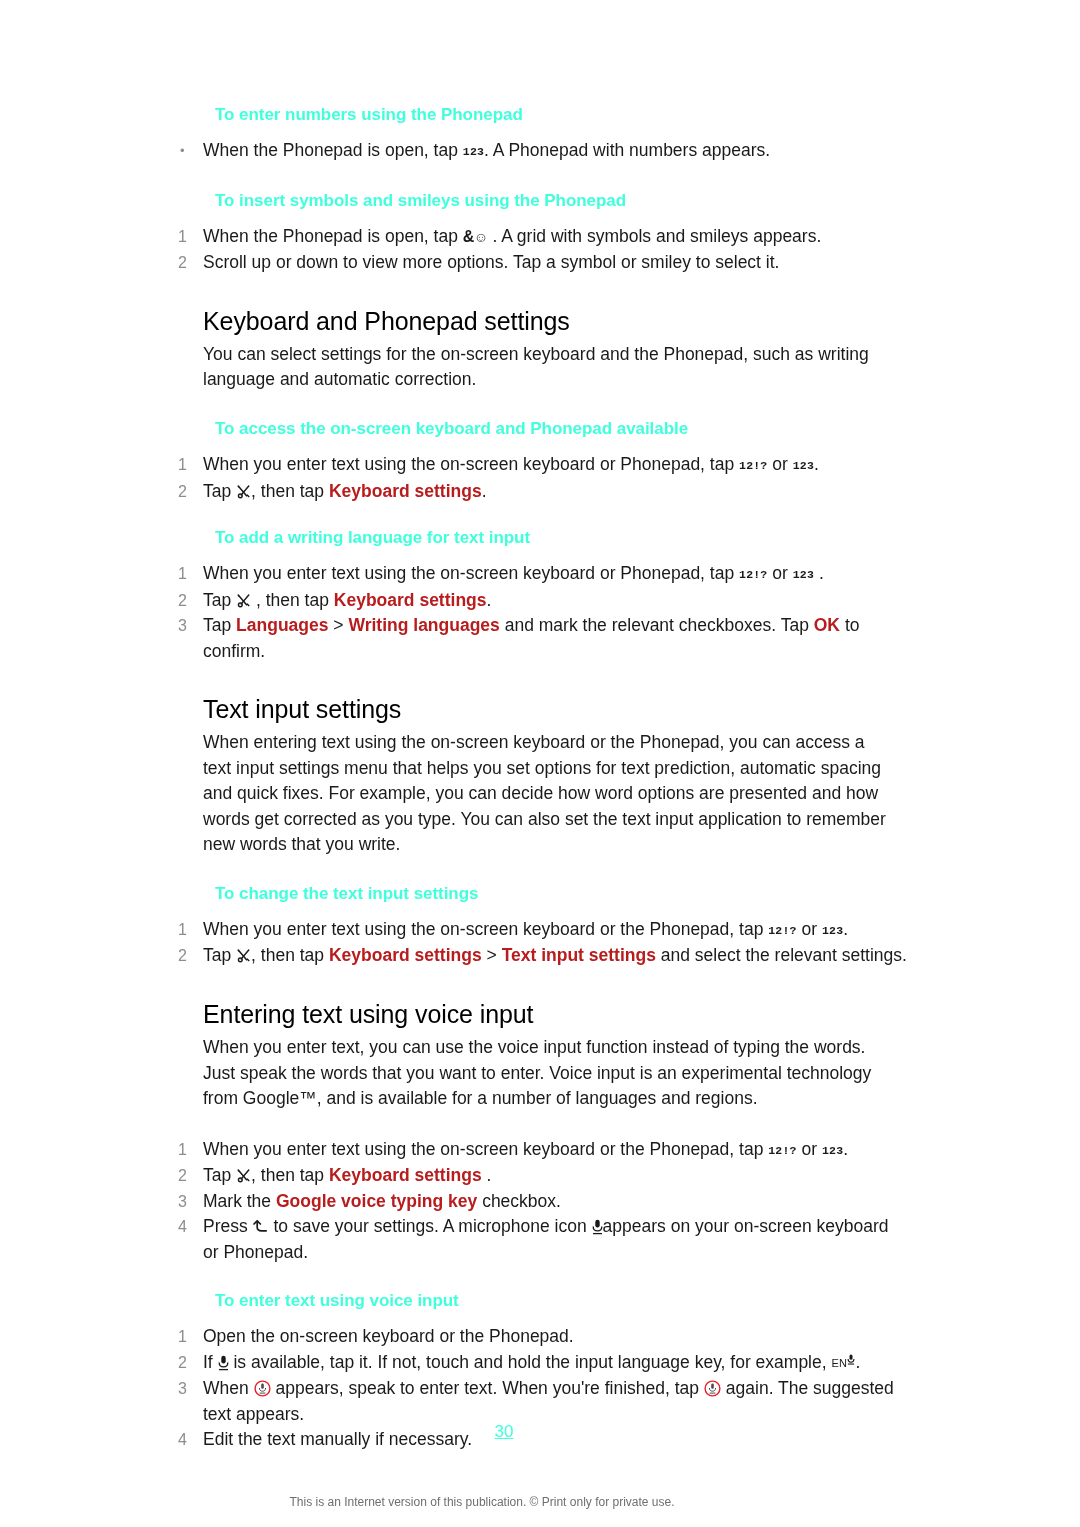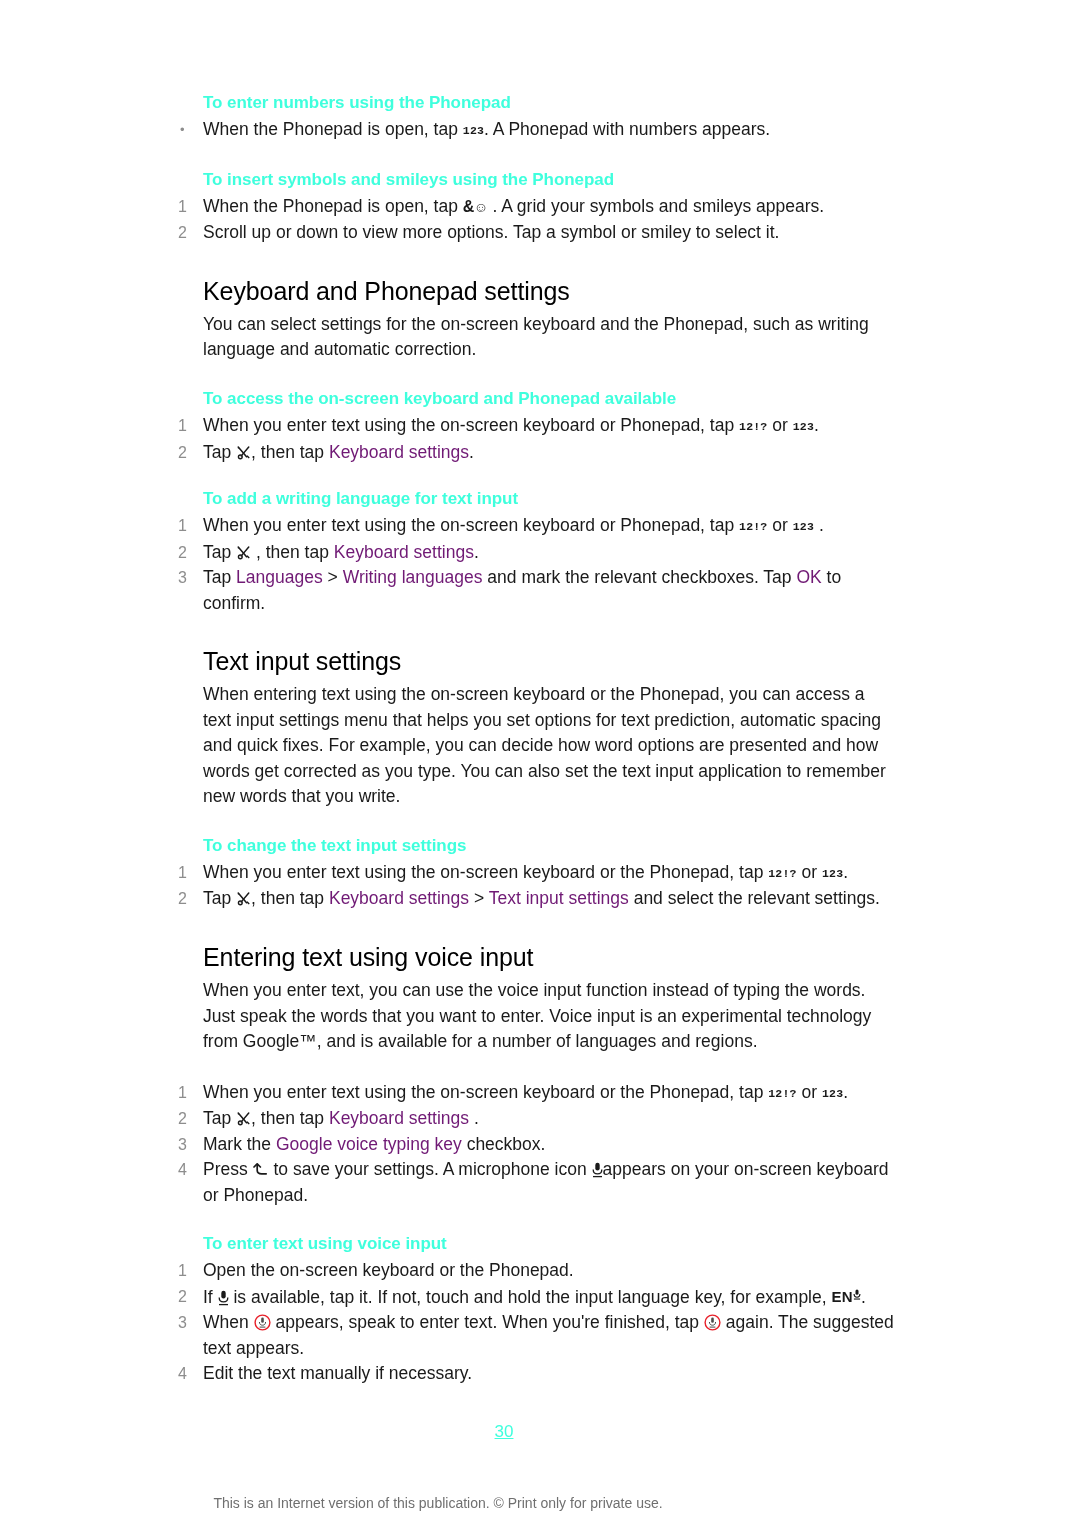--- a/index.html
+++ b/index.html
@@ -40,21 +40,21 @@
     padding: 0 0 0 25px;
     line-height: 1.25;
     letter-spacing: -0.1px;
   }
   .section-block { margin-top: 30px; }
 
   h2.proc-title {
     font-size: 17px;
     font-weight: bold;
     color: #3FFFDD;
-    margin: 0;
+    margin: 12px;
     padding: 0 0 0 25px;
     line-height: 1.3;
     letter-spacing: -0.05px;
   }
   .proc-block { margin-top: 25px; }
   .proc-block.tight { margin-top: 23px; }
 
   p.body-para {
     font-size: 17.5px;
     line-height: 25.5px;
@@ -85,21 +85,21 @@
     text-align: left;
     color: #8d8d8d;
     font-size: 16px;
     line-height: 25.5px;
   }
   .step .marker.bullet {
     font-size: 13px;
     left: 2px;
   }
 
-  b, strong { font-weight: normal; color: #701a75; }
+  b, strong { font-weight: bold; color: #b91c1c; }
 
   
   .key {
     font-size: 11.5px;
     font-weight: bold;
     letter-spacing: 0.2px;
     color: #1a1a1a;
     vertical-align: 1px;
     white-space: nowrap;
     font-family: Liberation Mono, monospace;
@@ -145,22 +145,22 @@
 
   .mic-red {
     display: inline-block;
     width: 17px;
     height: 17px;
     vertical-align: -3px;
   }
   .mic-red svg { display: block; }
 
   .lang-key {
-    font-size: 15px;
-    font-weight: bold;
+    font-size: 11px;
+    font-weight: normal;
     letter-spacing: 0.3px;
     white-space: nowrap;
     vertical-align: 1px;
   }
 
   
   .page-number {
     position: absolute;
     left: 0;
     top: 1422px;
@@ -170,22 +170,23 @@
     color: #3FFFDD;
     font-weight: normal;
     text-decoration: underline;
   }
   .footer-note {
     position: absolute;
     left: 0;
     top: 1495px;
     width: 876px;
     text-align: center;
-    font-size: 14px;
+    font-size: 12px;
     color: #6f6f6f;
+    padding-left: 44px;
   }
 </style>
 </head>
 <body>
 
 <div class="page">
   <div class="content">
 
     <div class="proc-block" style="margin-top:0">
       <h2 class="proc-title">To enter numbers using the Phonepad</h2>
@@ -196,21 +197,21 @@
         </li>
       </ul>
     </div>
 
     <div class="proc-block">
       <h2 class="proc-title">To insert symbols and smileys using the Phonepad</h2>
       <ol class="steps">
         <li class="step">
           <span class="marker">1</span><span>When the Phonepad is open, tap</span>
           <span class="smiley-key"><span>&amp;</span><span class="face">☺</span></span>
-          <span>. A grid your symbols and smileys appears.</span>
+          <span>. A grid with symbols and smileys appears.</span>
         </li>
         <li class="step">
           <span class="marker">2</span><span>Scroll up or down to view more options. Tap a symbol or smiley to select it.</span>
         </li>
       </ol>
     </div>
 
     <div class="section-block">
       <h1 class="section-title">Keyboard and Phonepad settings</h1>
       <p class="body-para">You can select settings for the on-screen keyboard and the Phonepad, such as writing language and automatic correction.</p>

